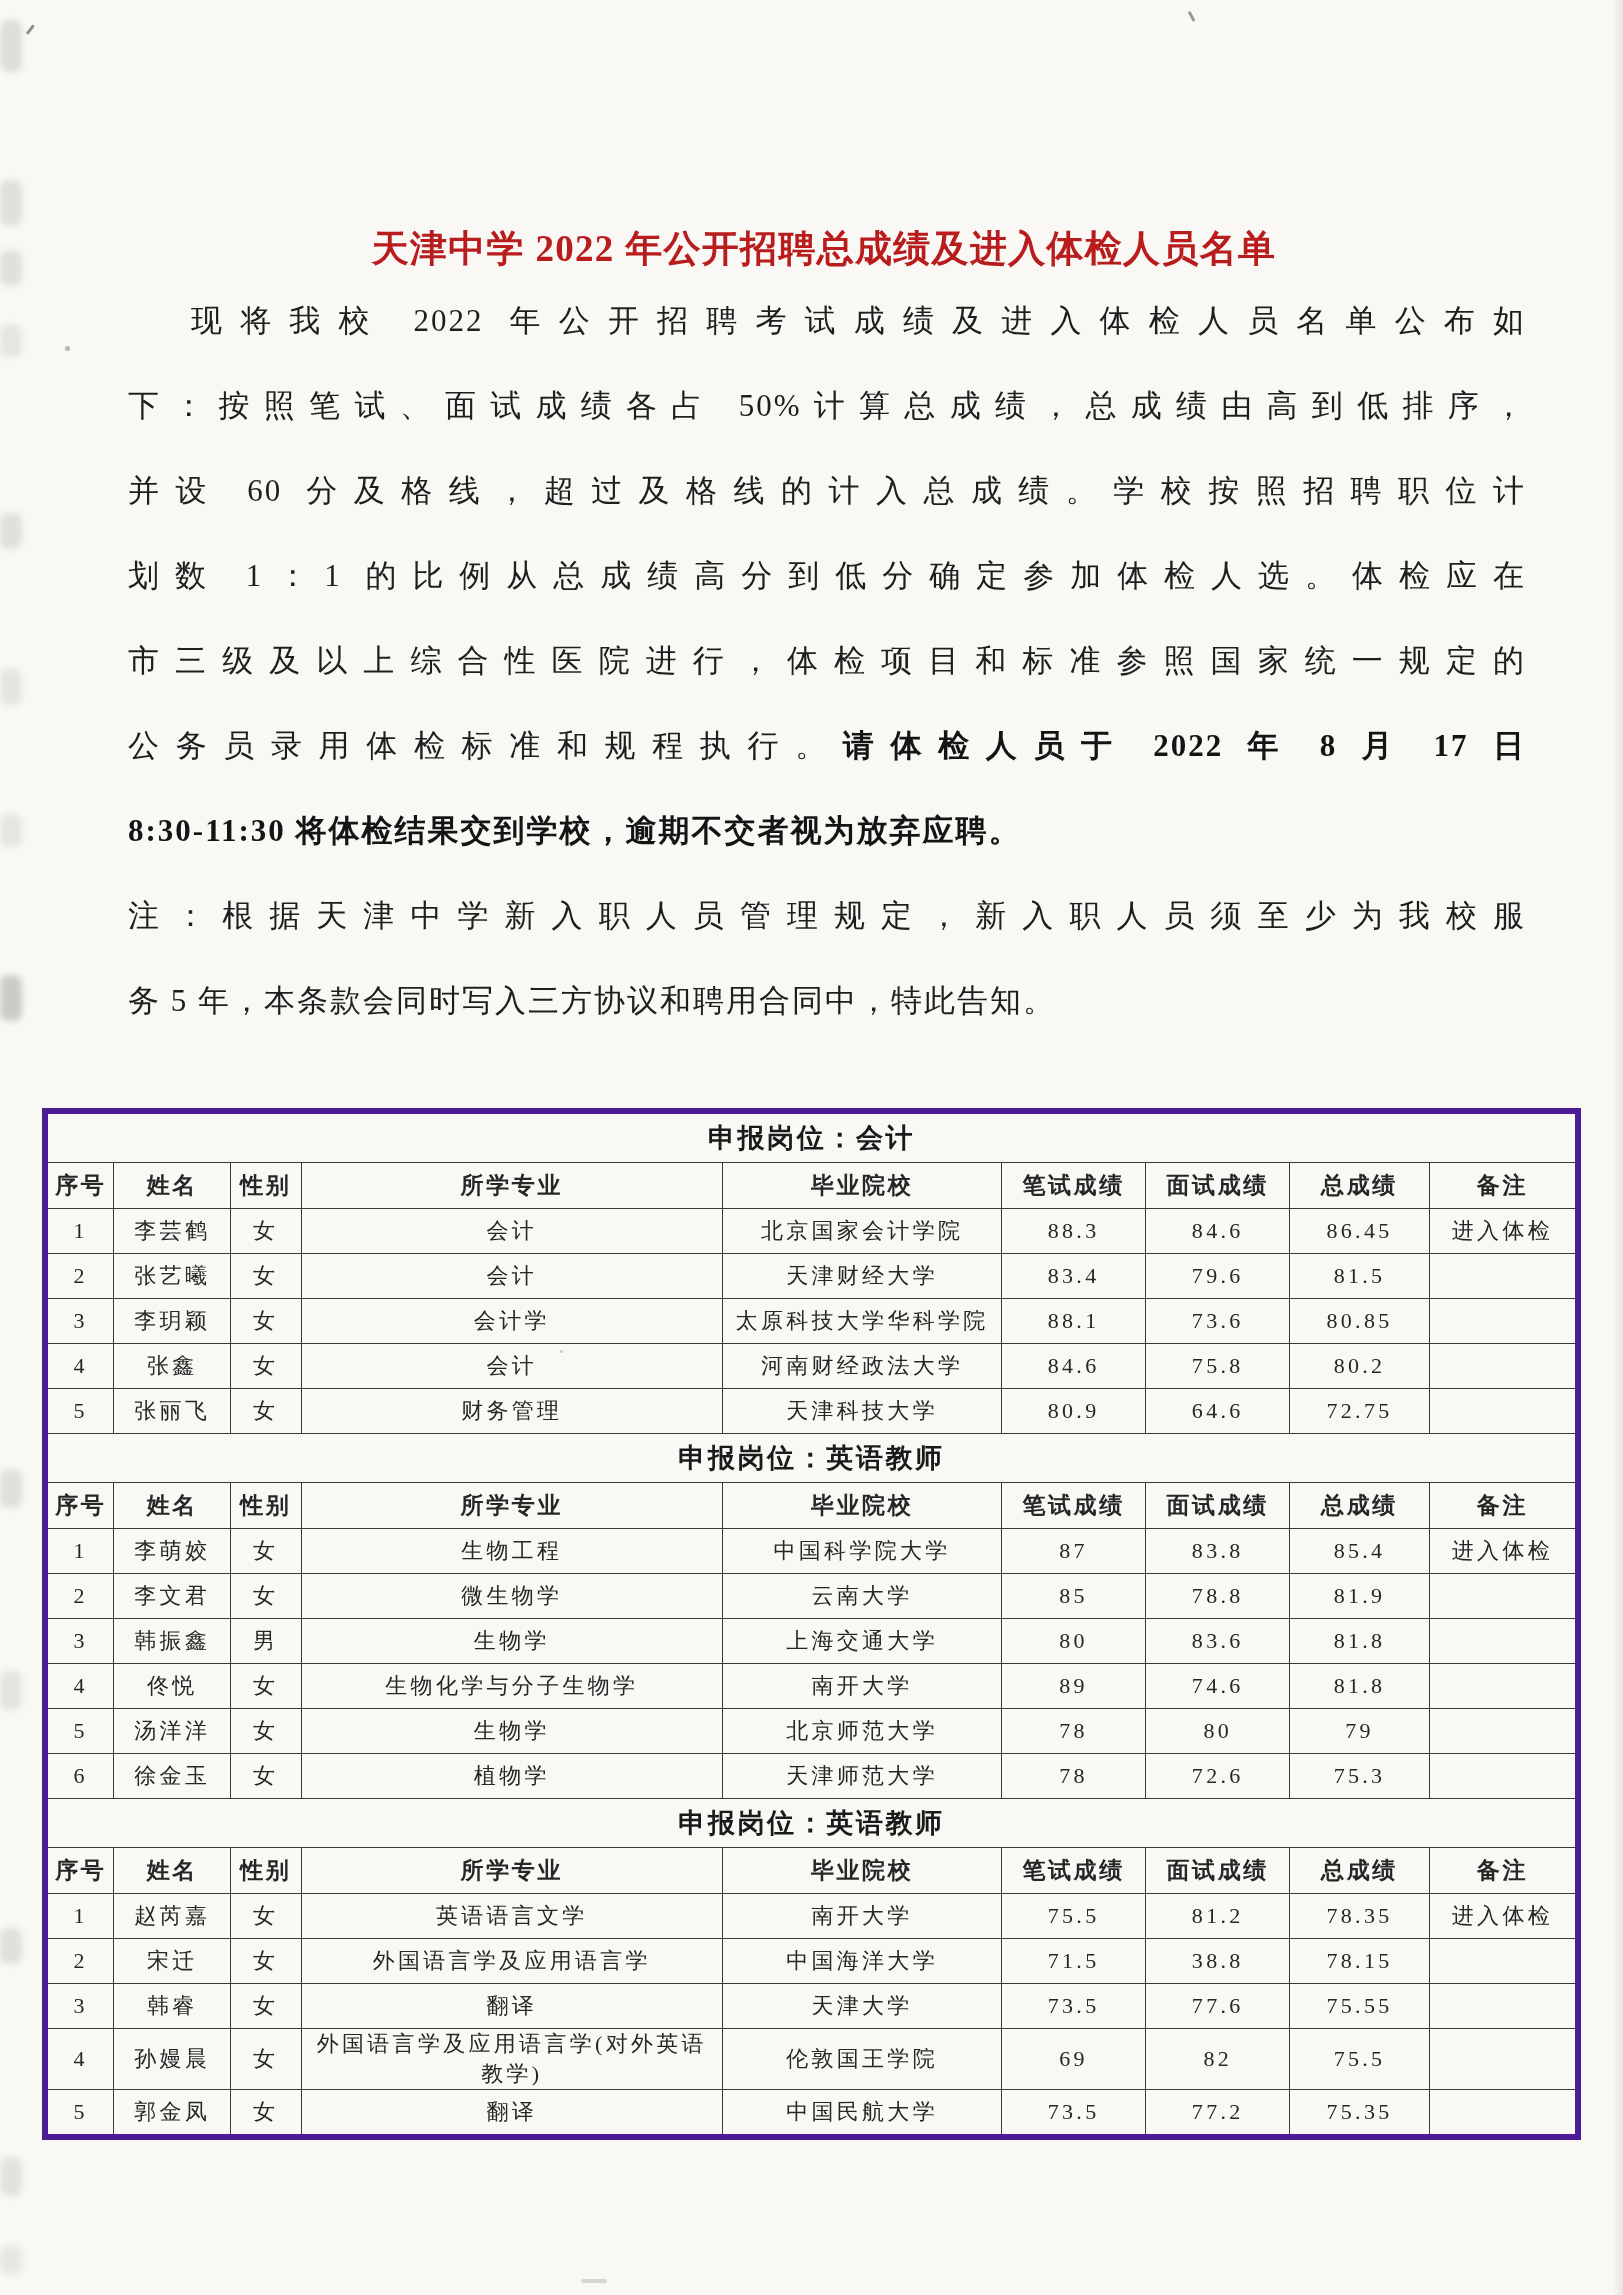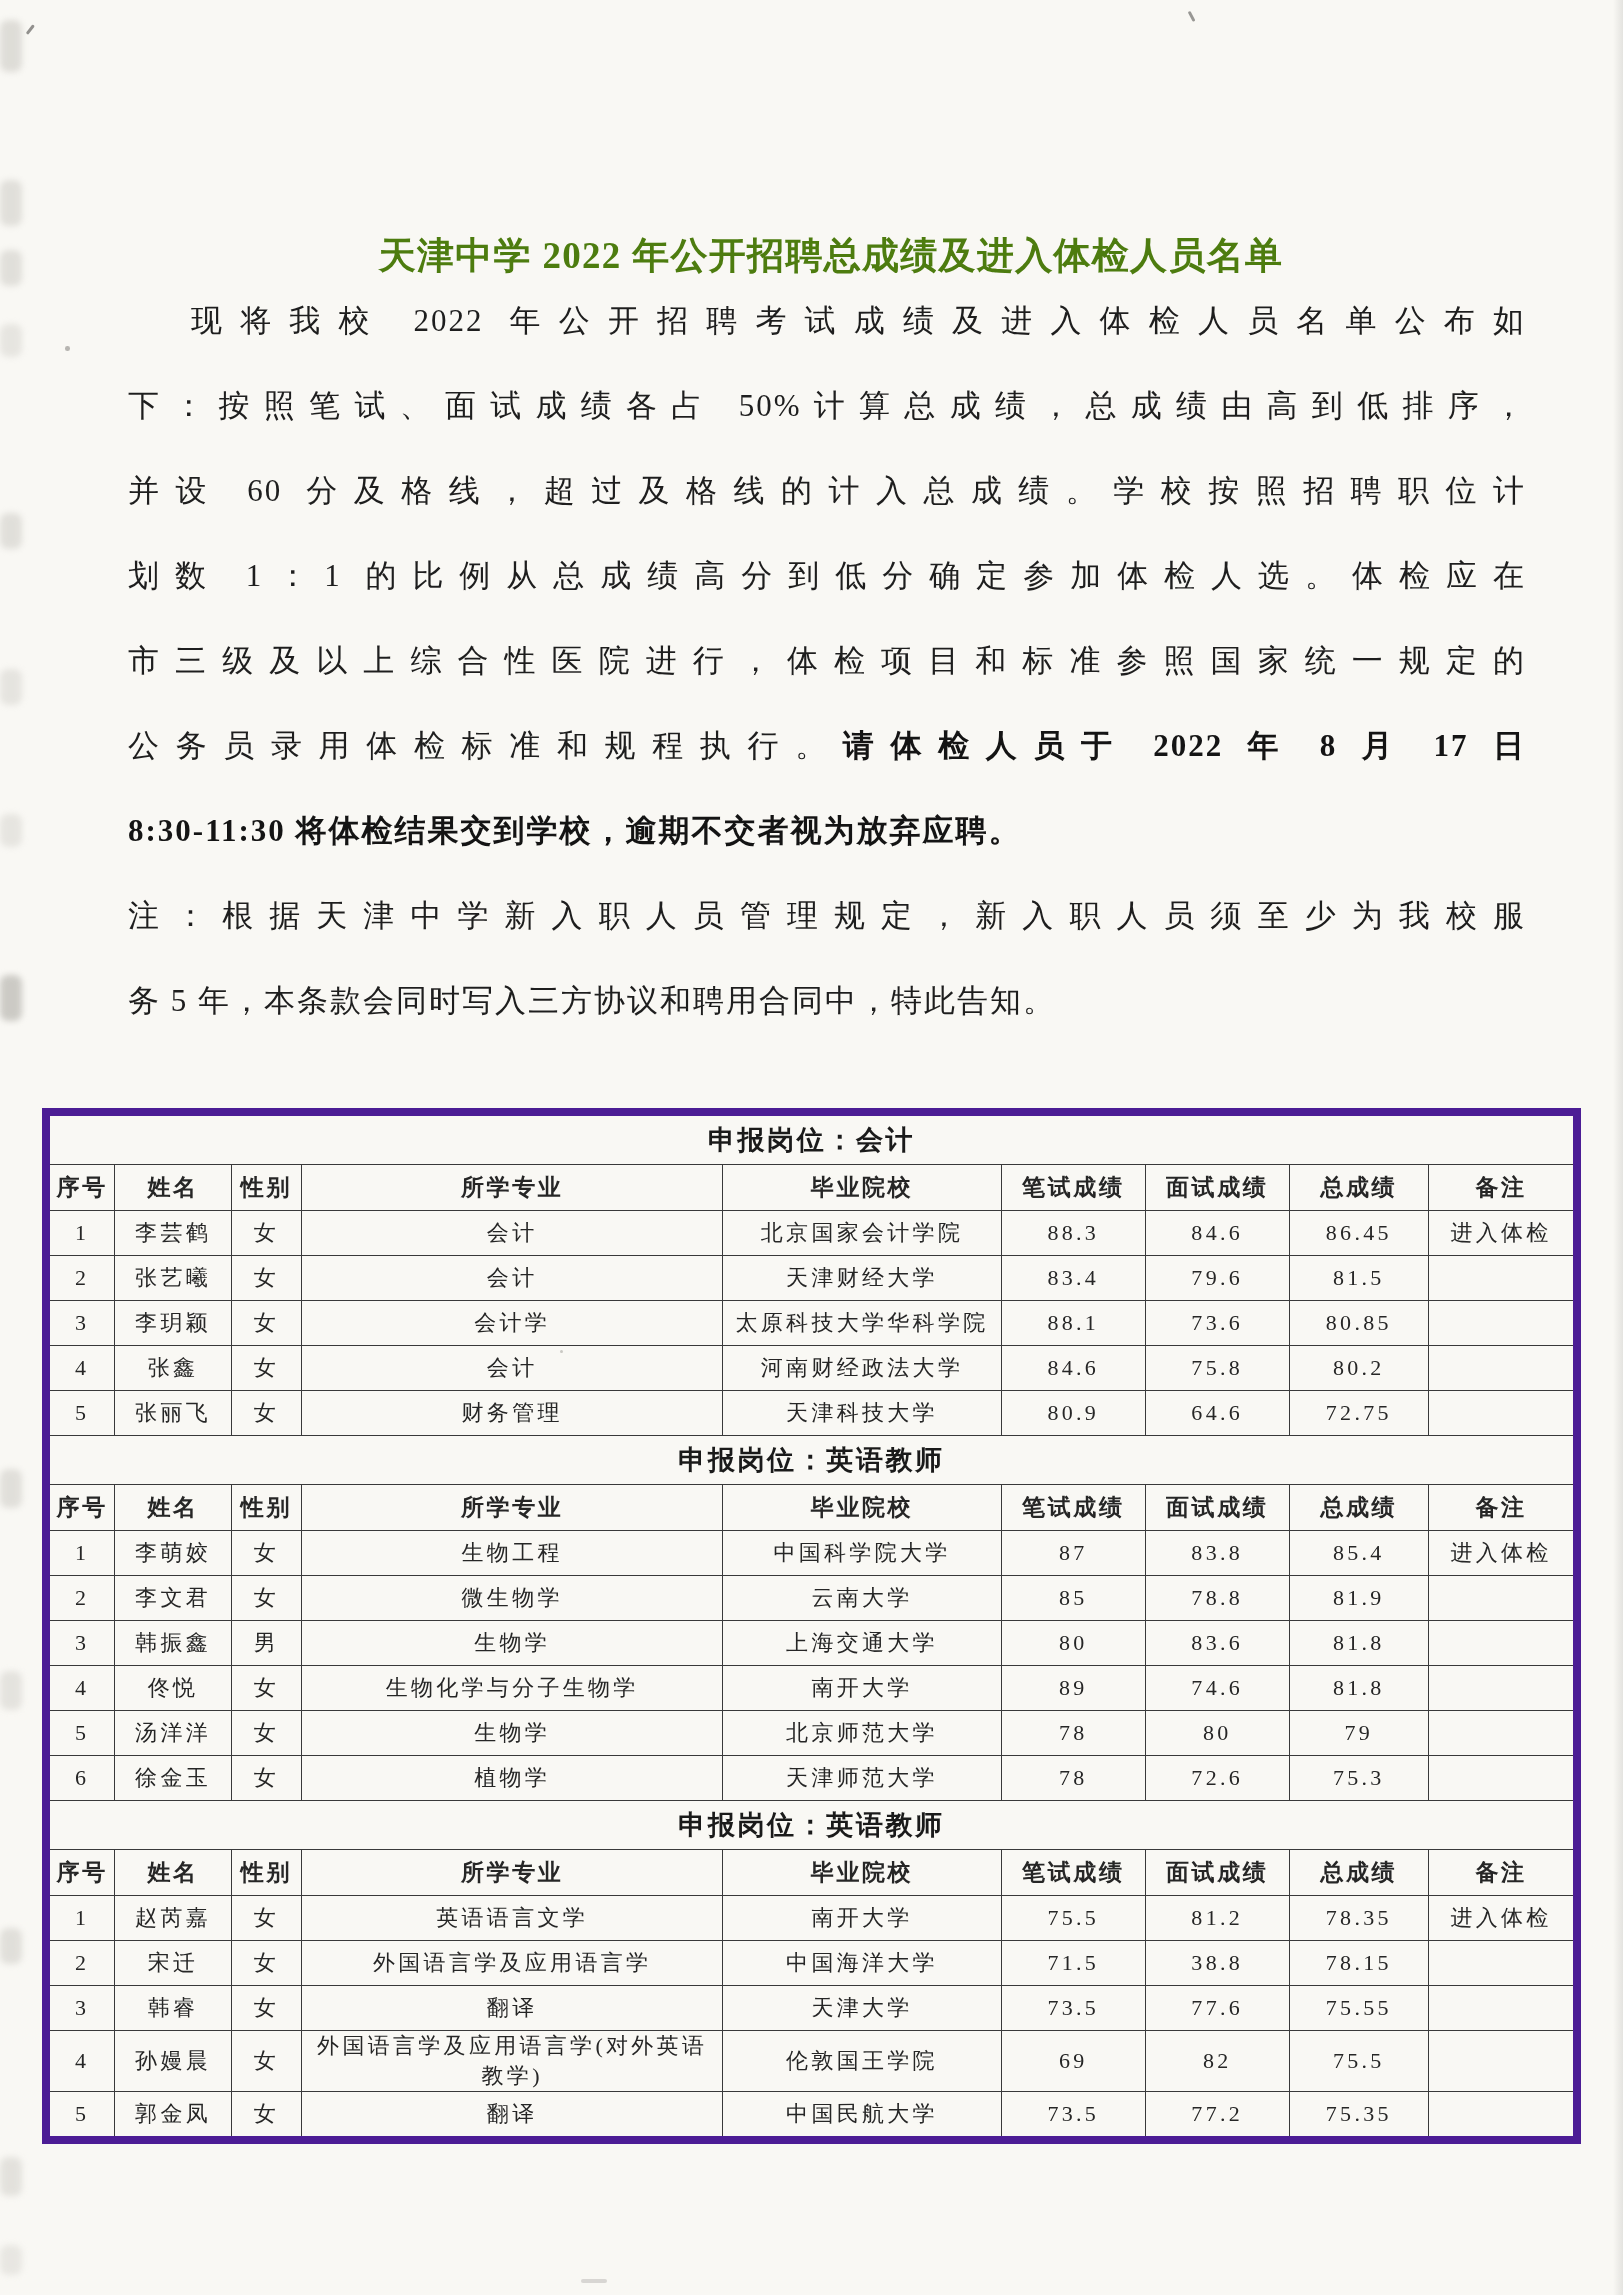--- a/index.html
+++ b/index.html
@@ -39,23 +39,23 @@
   .s2 { left:1190px; top:10.5px; transform:rotate(-28deg); opacity:.7; }
   .dot { width:4.6px; height:4.6px; border-radius:50%; background:#9b9994; opacity:.7; }
   .d1 { left:65px; top:346px; }
   .d2 { left:560px; top:1350px; width:3.3px; height:3.3px; opacity:.5; }
   .d3 { left:902px; top:1458px; width:3.3px; height:3.3px; opacity:.55; }
   .d4 { left:581px; top:2279px; width:26px; height:3.9px; border-radius:2px; opacity:.35; }
 
   
   .doc-title {
     position:absolute; left:117px; top:216px; width:1398px;
-    margin:15px; text-align:center;
+    margin:8px; text-align:center;
     font-size:37px; font-weight:bold; letter-spacing:1.3px;
-    color:#4d7c0f;
+    color:#b91c1c;
   }
   .body-text { position:absolute; left:128px; top:278px; width:1398px; }
   .bline {
     height:85px; line-height:85px;
     font-size:31px; letter-spacing:2px;
     white-space:nowrap; text-align:left;
     color:#1e1e1e;
   }
   .bline.full { white-space:normal; text-align:justify; text-align-last:justify; text-justify:inter-character; height:85px; overflow:hidden; }
   .bline.indent { padding-left:63px; }
@@ -66,21 +66,21 @@
     position:absolute; left:42px; top:1108px; width:1539px;
     border-collapse:collapse; table-layout:fixed;
     background:transparent;
   }
   .results-table td, .results-table th {
     border:1.3px solid #39393a;
     text-align:center; vertical-align:middle;
     padding:0 2.6px; overflow:hidden;
     color:#262626;
   }
-  .results-table { border:8px solid #4c1d95; }
+  .results-table { border:6px solid #4c1d95; }
   tr.section-row td {
     height:48px; font-size:27px; font-weight:bold; letter-spacing:2.6px; color:#1a1a1a;
   }
   tr.header-row th {
     height:45px; font-size:23px; font-weight:bold; letter-spacing:2.6px;
   }
   tr.data-row td {
     height:44px; font-size:22px; letter-spacing:3.3px;
   }
 </style>

